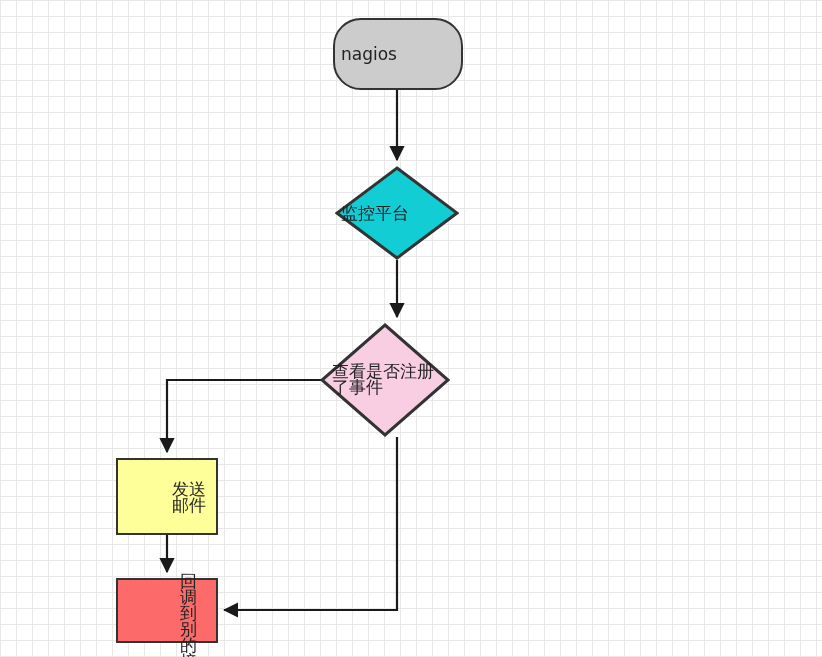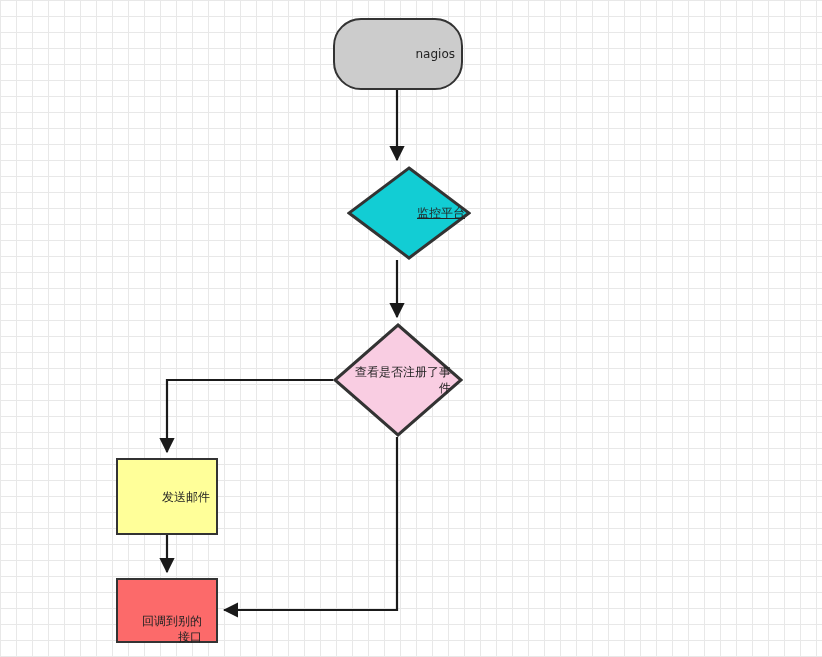--- a/index.html
+++ b/index.html
@@ -36,40 +36,41 @@
     top: 0;
     width: 822px;
     height: 657px;
   }
   .node {
     position: absolute;
     box-sizing: border-box;
     display: flex;
     align-items: center;
     justify-content: center;
-    text-align: right;
+    text-align: left;
     color: #232323;
-    font-size: 12px;
+    font-size: 17px;
     line-height: 16px;
     z-index: 3;
   }
   .node .lbl {
     display: block;
     width: 100%;
     padding: 0 6px;
     box-sizing: border-box;
   }
   
   .n-terminal {
     border: 2px solid #333333;
     border-radius: 28px;
   }
   
   .n-process {
     border: 2px solid #333333;
+    padding-left: 48px;
   }
   
   .n-decision {
     border: none;
   }
   .n-decision .dia {
     position: absolute;
     left: 0;
     top: 0;
     width: 100%;
@@ -101,28 +102,28 @@
 
     <path d="M 167 535 L 167 572" fill="none" stroke="#1a1a1a" stroke-width="2.2" marker-end="url(#arrow)"></path>
 
     <path d="M 397 437 L 397 610 L 224 610" fill="none" stroke="#1a1a1a" stroke-width="2.2" stroke-linejoin="miter" marker-end="url(#arrow)"></path>
   </svg>
 
   <div class="node n-terminal" style="left:333px; top:18px; width:130px; height:72px; background:#cccccc;">
     <span class="lbl">nagios</span>
   </div>
 
-  <div class="node n-decision" style="left:347px; top:166px; width:124px; height:94px;text-decoration:underline;">
+  <div class="node n-decision" style="left:335px; top:166px; width:124px; height:94px;">
     <svg class="dia" viewBox="0 0 124 94" preserveAspectRatio="none">
       <polygon points="62,2 122,47 62,92 2,47" fill="#12cdd4" stroke="#333333" stroke-width="3" vector-effect="non-scaling-stroke"></polygon>
     </svg>
     <span class="lbl">监控平台</span>
   </div>
 
-  <div class="node n-decision" style="left:333px; top:323px; width:130px; height:114px;">
+  <div class="node n-decision" style="left:320px; top:323px; width:130px; height:114px;font-family:Liberation Serif, serif;">
     <svg class="dia" viewBox="0 0 130 114" preserveAspectRatio="none">
       <polygon points="65,2 128,57 65,112 2,57" fill="#f9cde2" stroke="#333333" stroke-width="3" vector-effect="non-scaling-stroke"></polygon>
     </svg>
     <span class="lbl" style="padding:0 12px;">查看是否注册了事件</span>
   </div>
 
   <div class="node n-process" style="left:116px; top:458px; width:102px; height:77px; background:#ffff99;">
     <span class="lbl">发送邮件</span>
   </div>
 

